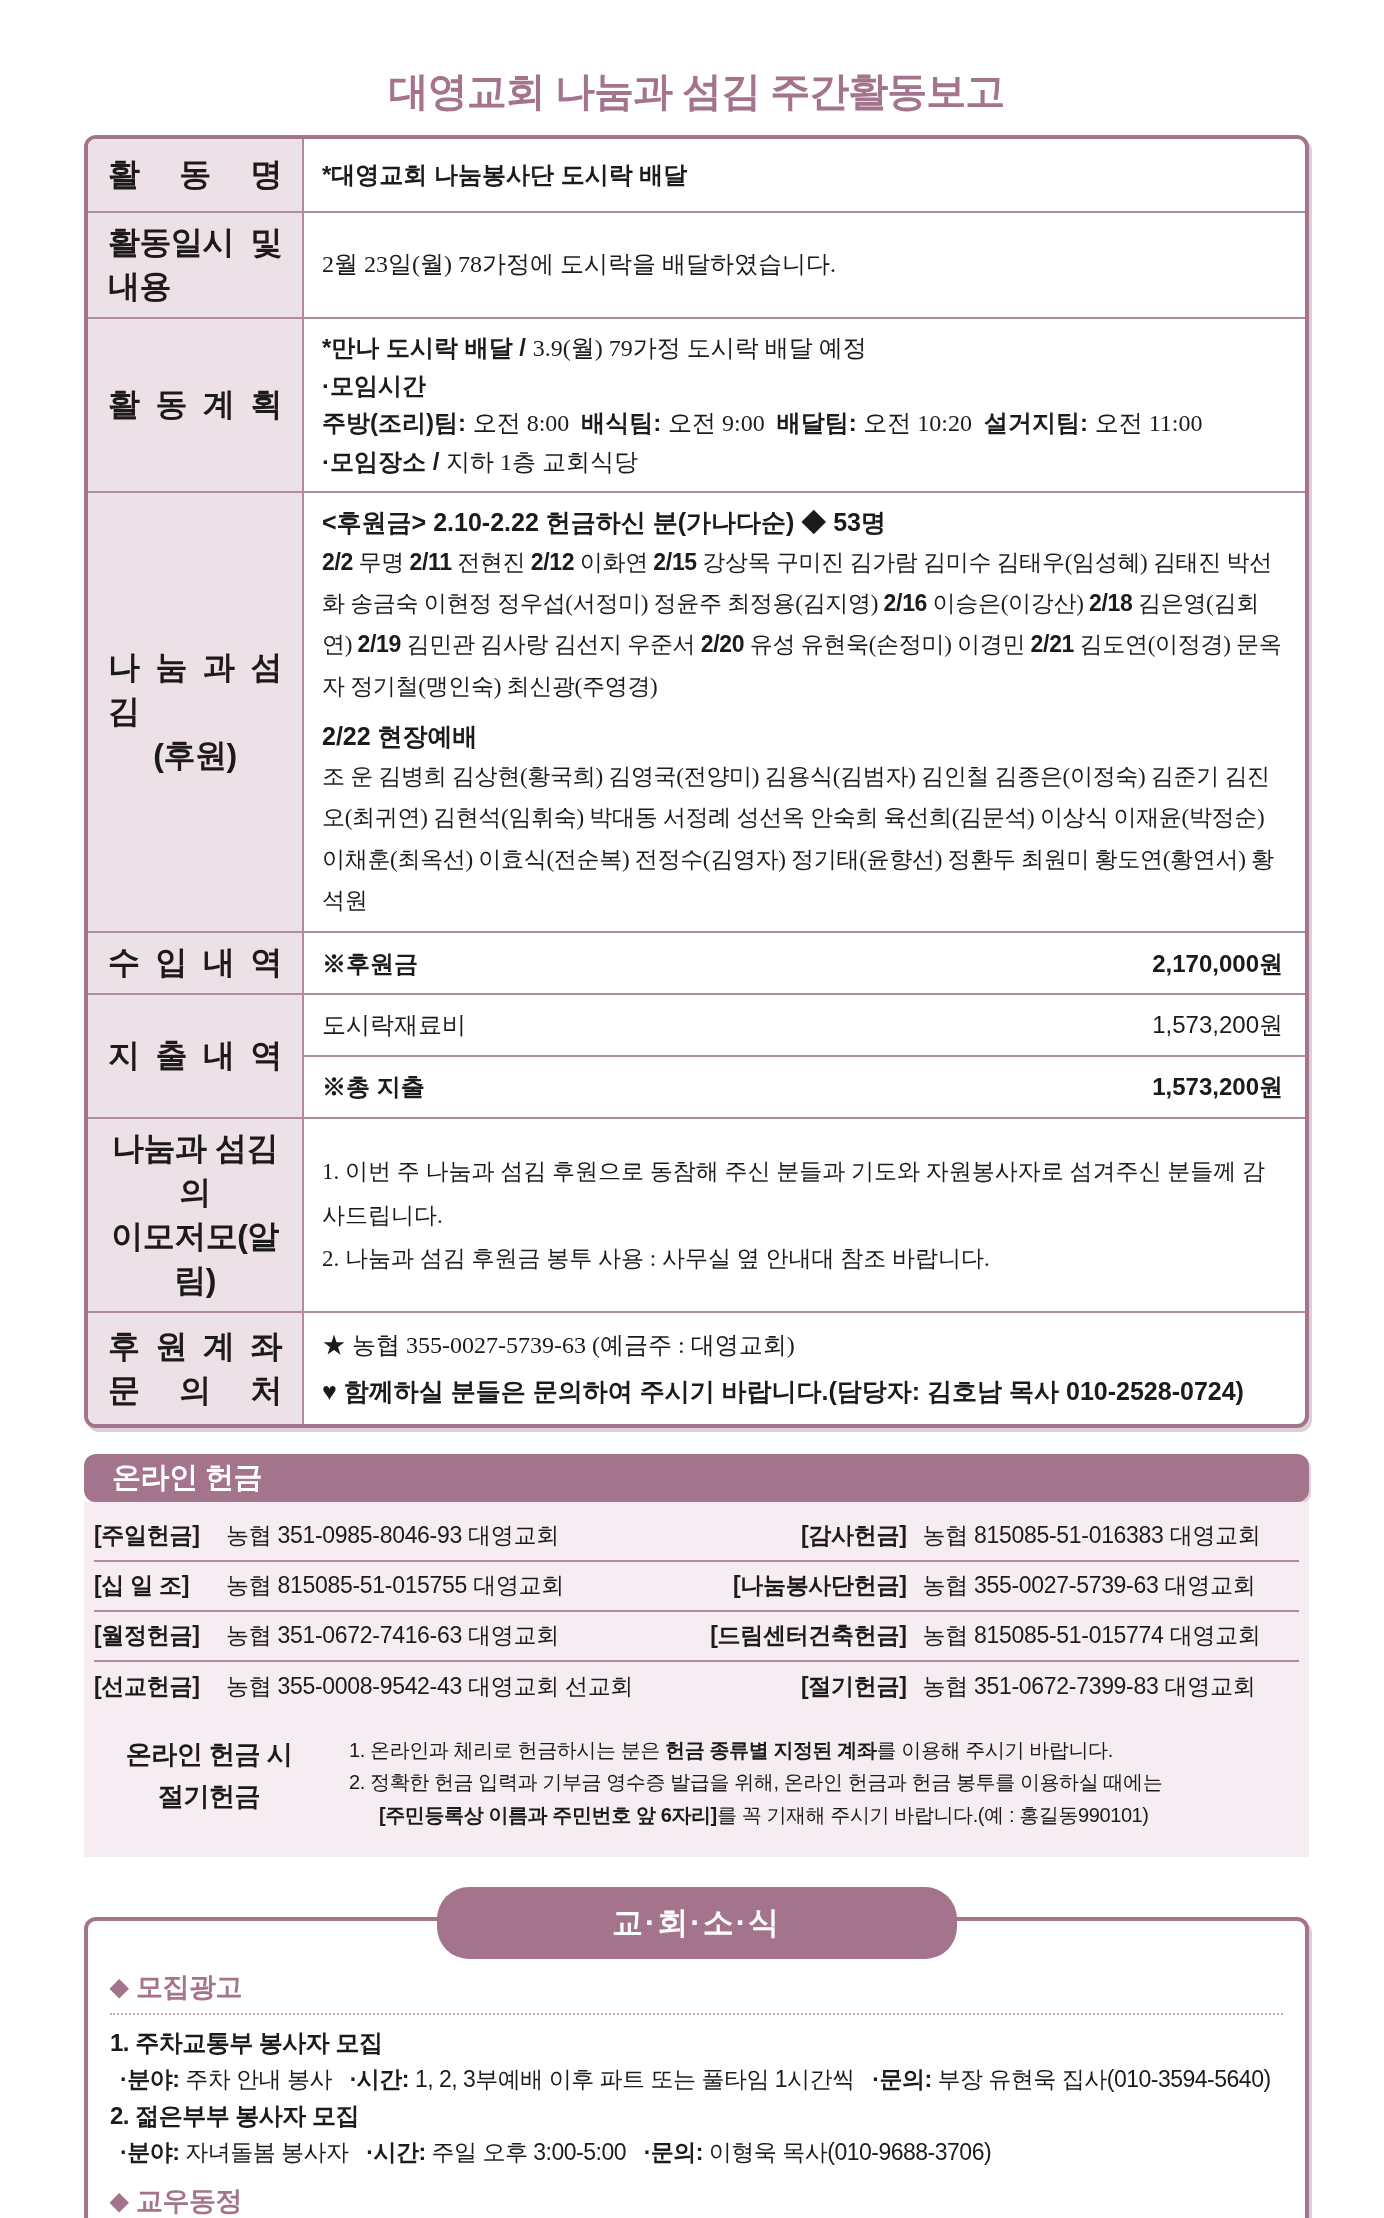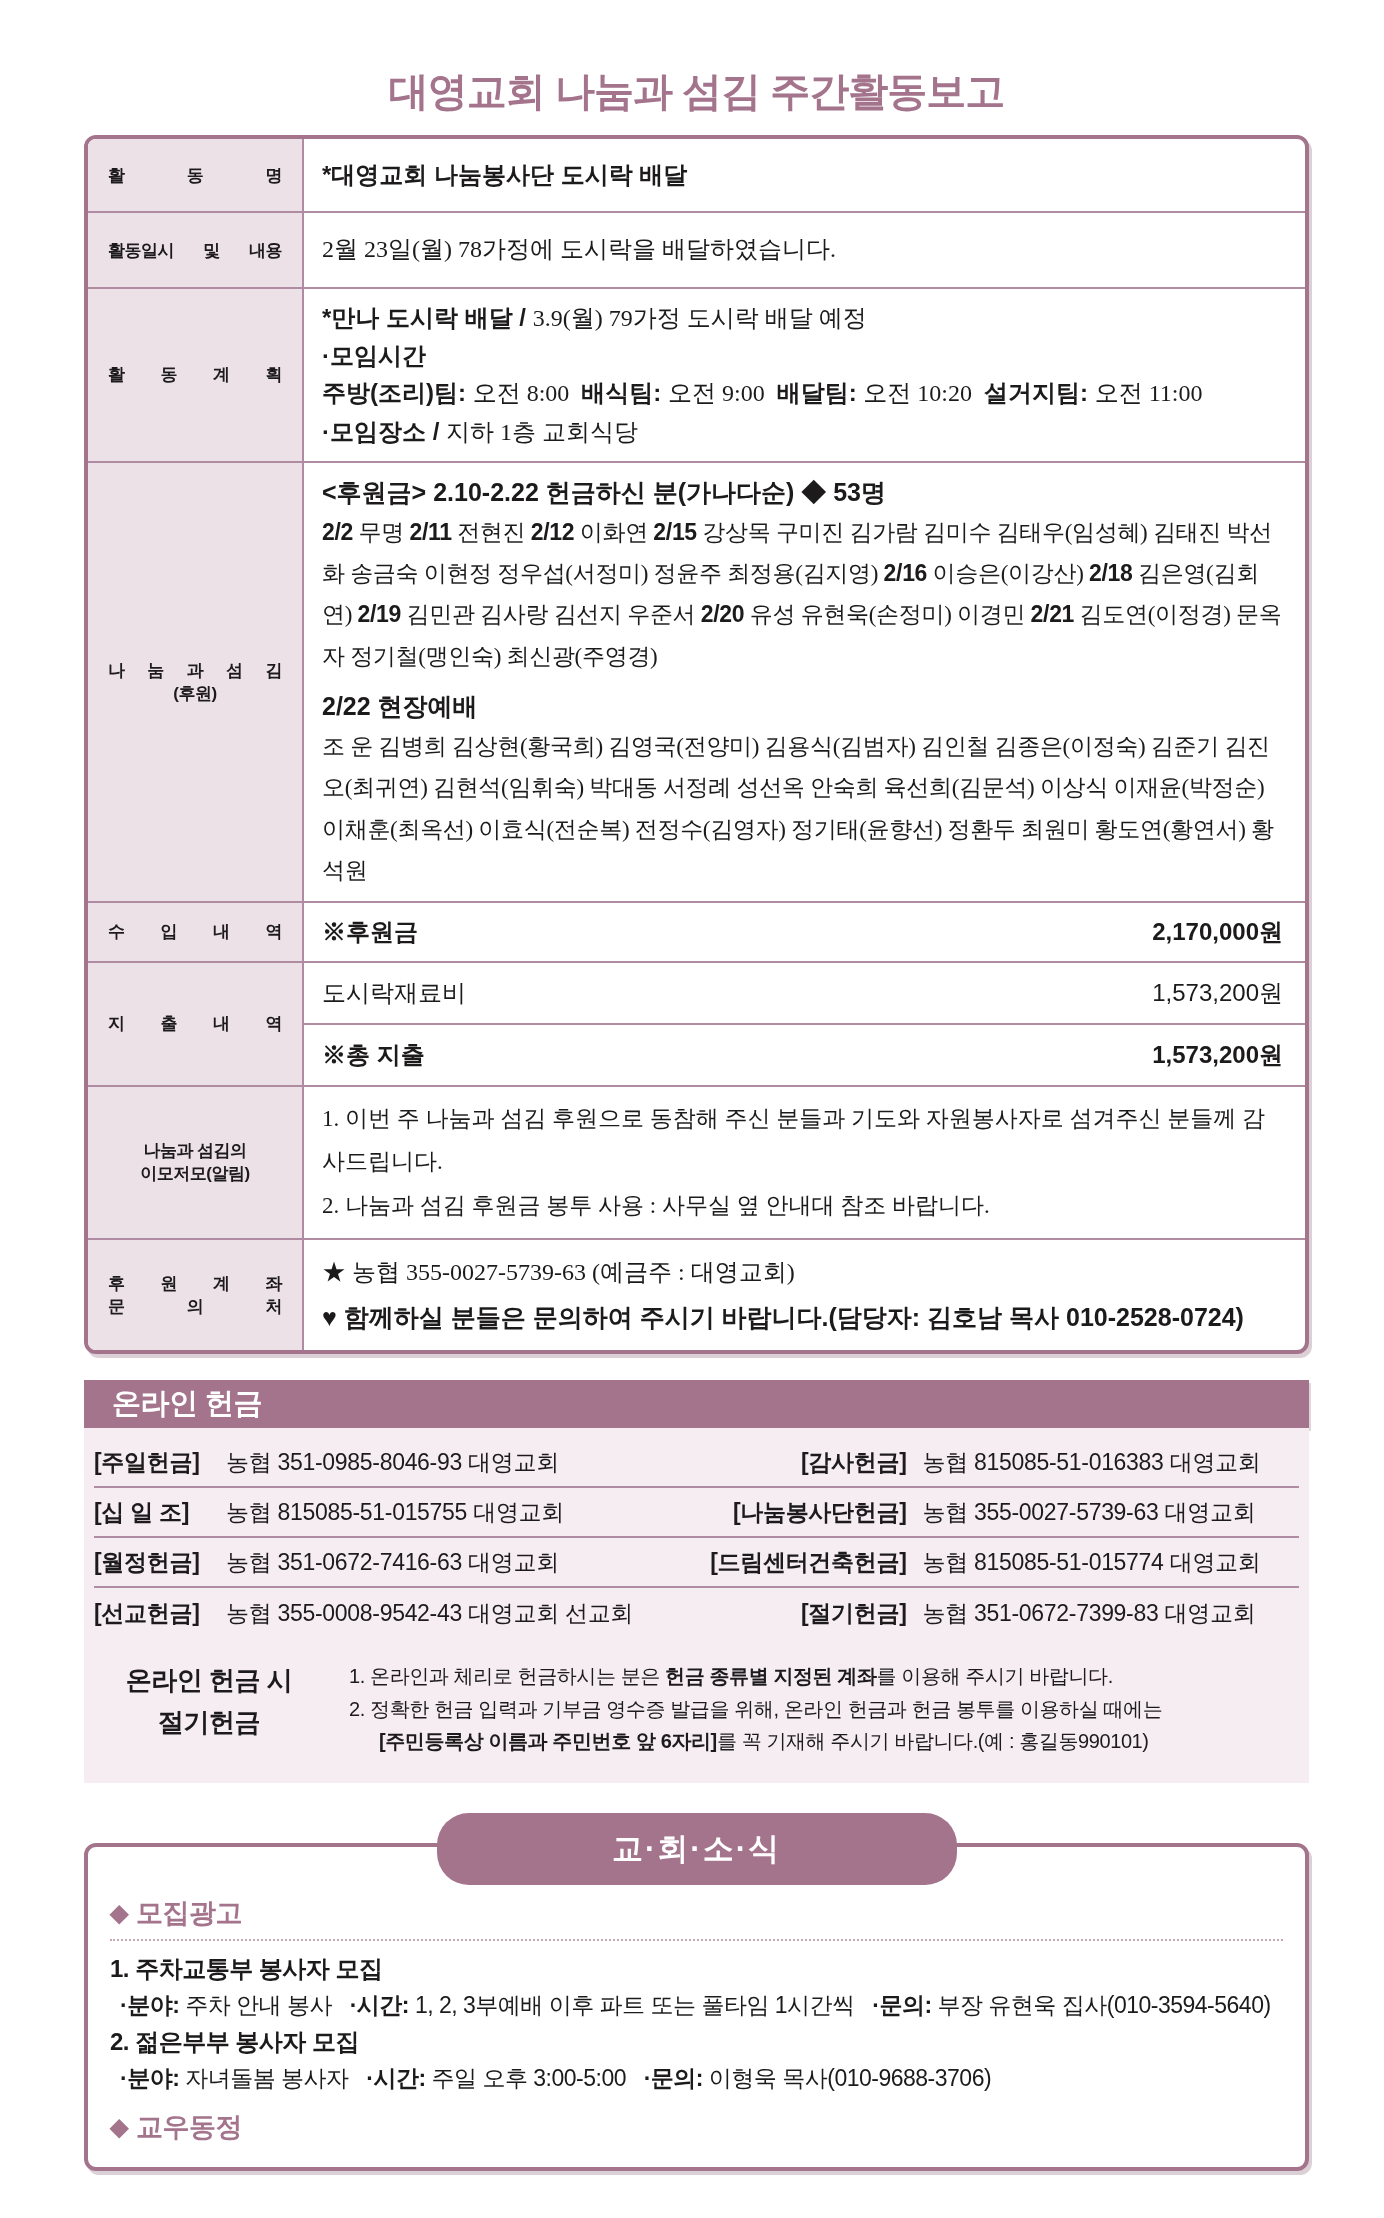--- a/index.html
+++ b/index.html
@@ -15,38 +15,38 @@
   .page{position:relative;width:1384px;min-height:2218px;background:#ffffff;padding:64px 75px 0 84px;}
   .title{text-align:center;font-size:40px;font-weight:800;color:var(--accent);letter-spacing:-1px;margin-bottom:16px;}
 
   
   .rtable{border:4px solid var(--accent);border-radius:12px;overflow:hidden;background:#fff;
           box-shadow:3px 4px 0 rgba(150,120,135,.35);}
   .trow{display:grid;grid-template-columns:216px 1fr;border-top:2px solid var(--line);}
   .trow:first-child{border-top:none;}
   .tlabel{background:var(--labelbg);border-right:2px solid var(--line);
           display:flex;flex-direction:column;justify-content:center;
-          padding:8px 20px;font-weight:800;font-size:17px;letter-spacing:-0.5px;}
+          padding:8px 20px;font-weight:800;font-size:32px;letter-spacing:-0.5px;}
   .just{text-align:justify;text-align-last:justify;}
   .ctr{text-align:center;text-align-last:center;}
   .tcell{padding:10px 18px;display:flex;flex-direction:column;justify-content:center;font-size:24px;line-height:1.55;}
   .serif{font-family:"Liberation Serif",serif;}
   .sb{font-family:"Liberation Sans",sans-serif;font-weight:800;}
   .b{font-weight:800;}
   .prewrap{white-space:pre-wrap;}
   .names{font-size:23px;line-height:1.8;letter-spacing:-0.3px;}
   .moneyrow{display:flex;justify-content:space-between;align-items:center;min-height:32px;}
   .amount{padding-right:4px;}
   .subrow{display:flex;justify-content:space-between;align-items:center;padding:14px 18px;font-size:24px;}
   .subrow + .subrow{border-top:2px solid var(--line);}
   .minh1{min-height:72px;} .minh2{min-height:76px;} .minh3{min-height:154px;}
   .minh5{min-height:52px;} .minh7{min-height:96px;} .minh8{min-height:112px;}
 
   
-  .online-bar{margin-top:26px;background:var(--accent);color:#fff;border-radius:0;
+  .online-bar{margin-top:26px;background:var(--accent);color:#fff;border-radius:12px;
               height:48px;display:flex;align-items:center;padding-left:28px;
               font-size:29px;font-weight:800;letter-spacing:-0.5px;
               box-shadow:2px 3px 0 rgba(150,120,135,.3);}
   .online-body{background:var(--softbg);padding:4px 0 26px 0;}
   .acc-grid{display:grid;grid-template-columns:1fr 1fr;padding:6px 10px 14px 10px;}
   .acc-row{display:flex;align-items:center;min-height:50px;border-bottom:2px solid var(--line);
            font-size:23px;letter-spacing:-0.3px;}
   .acc-row.last{border-bottom:none;}
   .acc-label{font-weight:800;min-width:118px;}
   .acc-col-r .acc-label{min-width:210px;text-align:right;margin-right:16px;}

